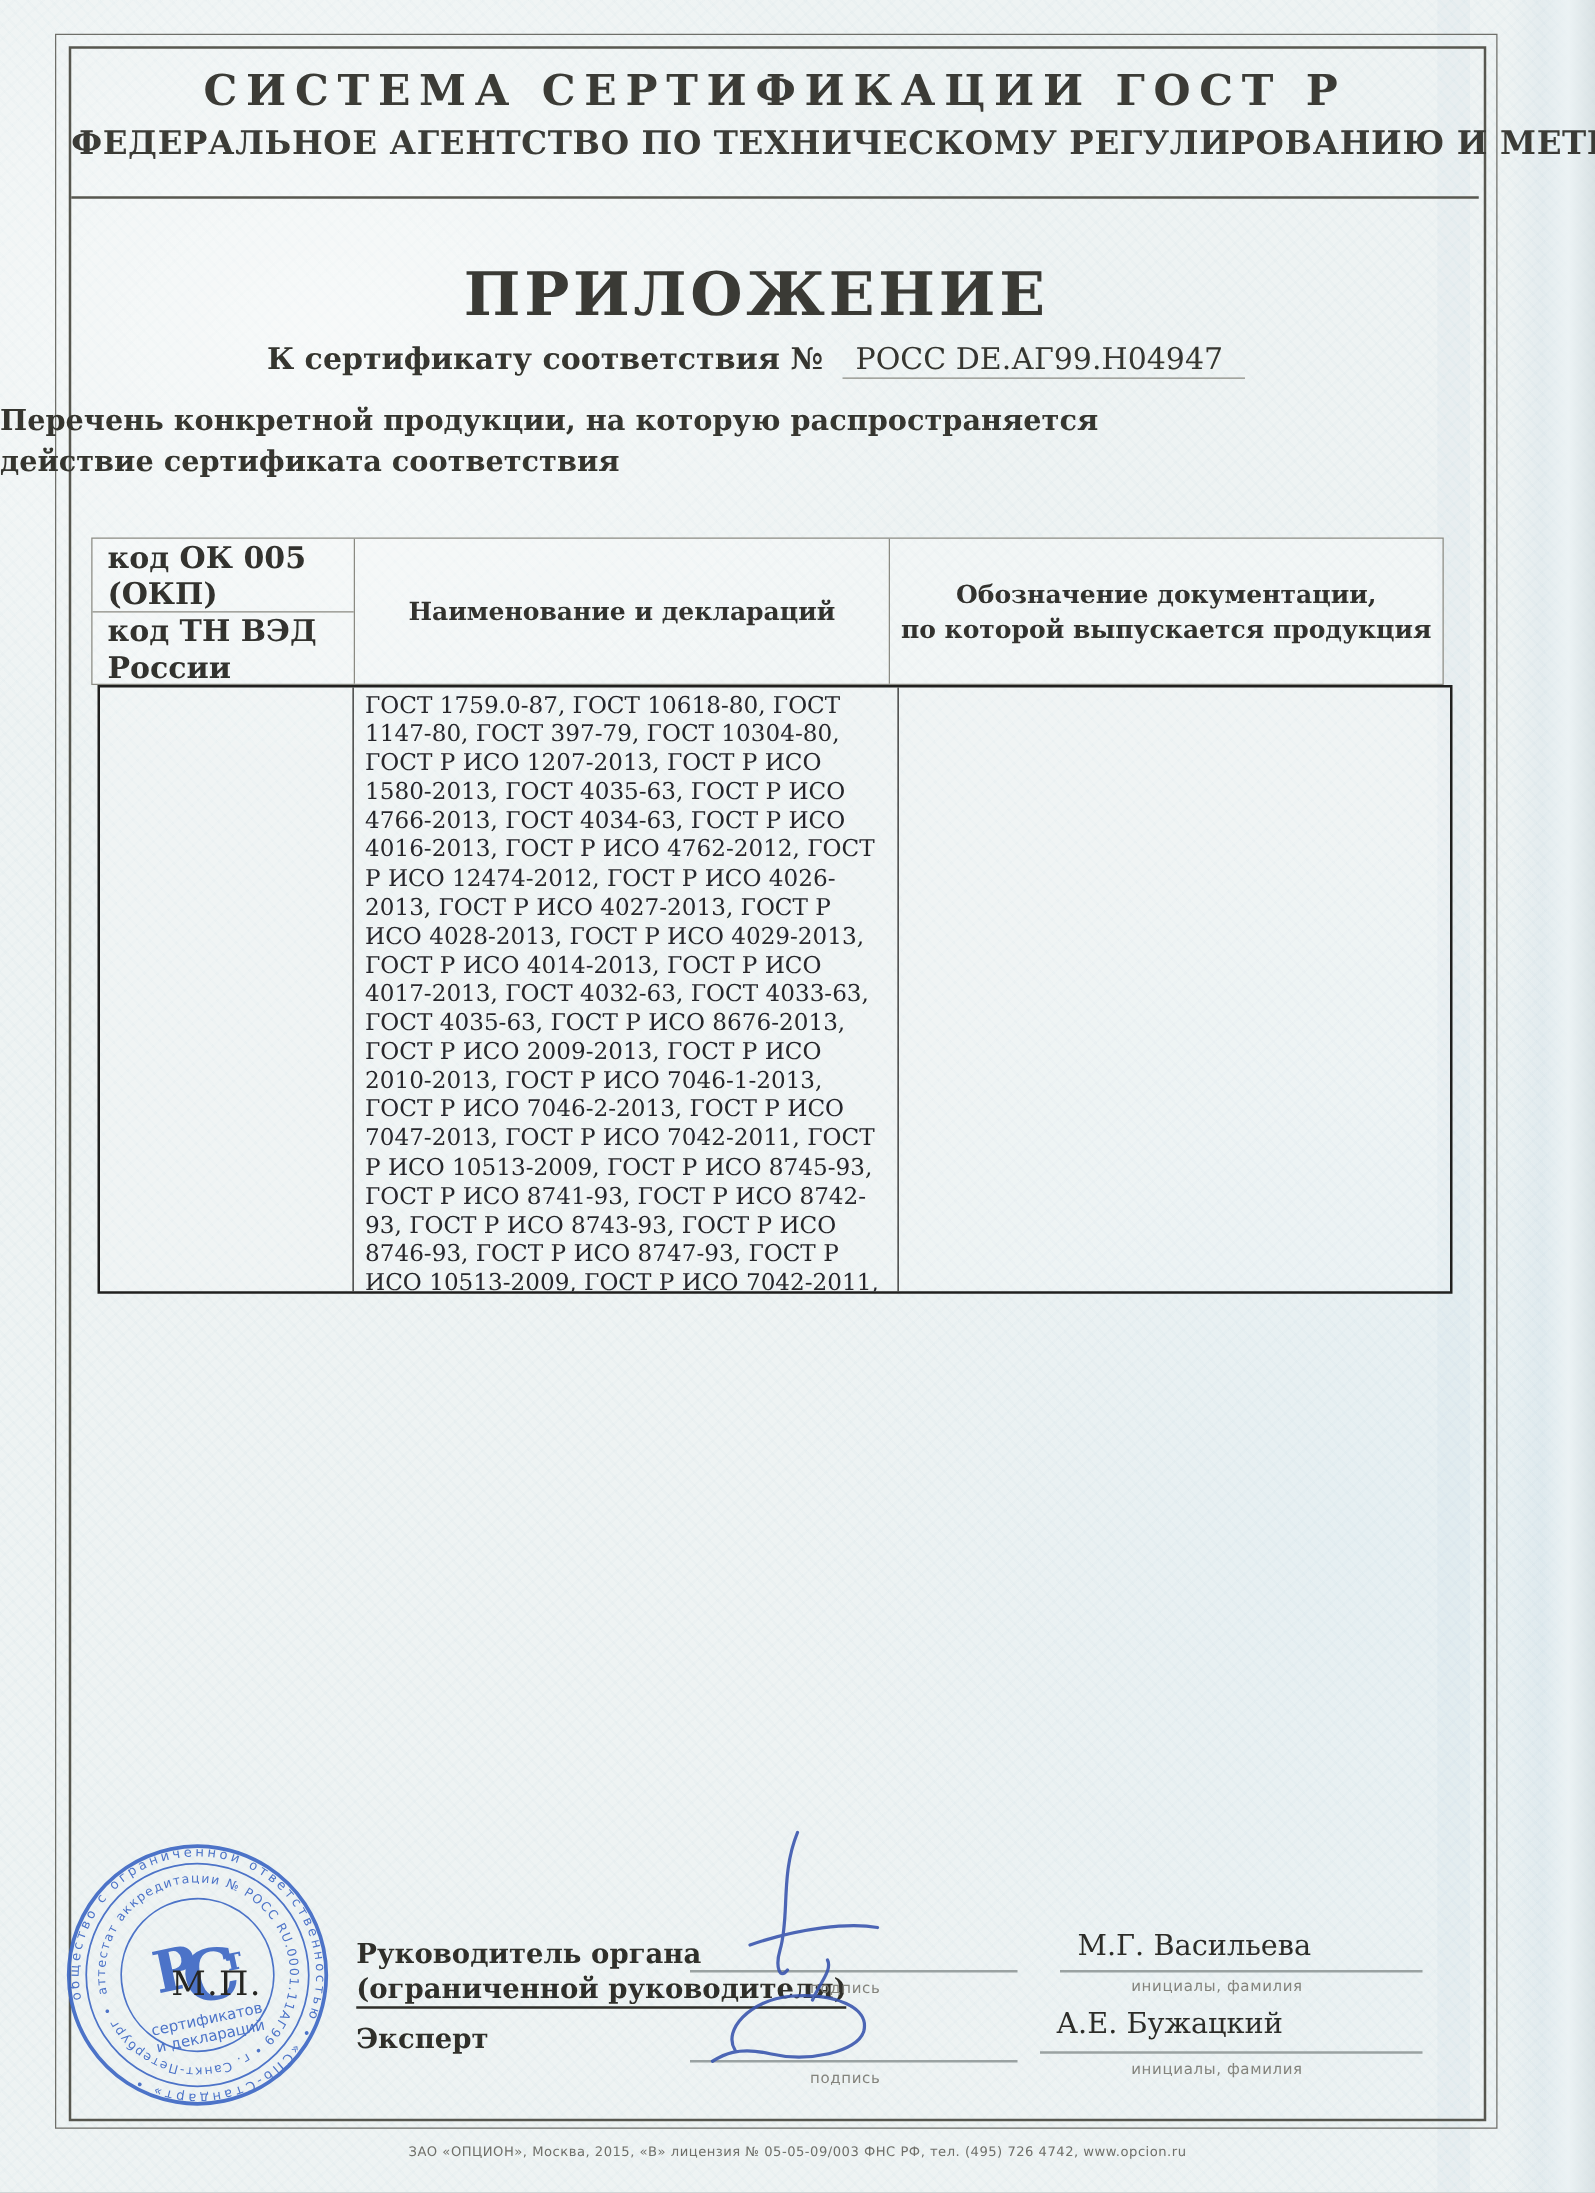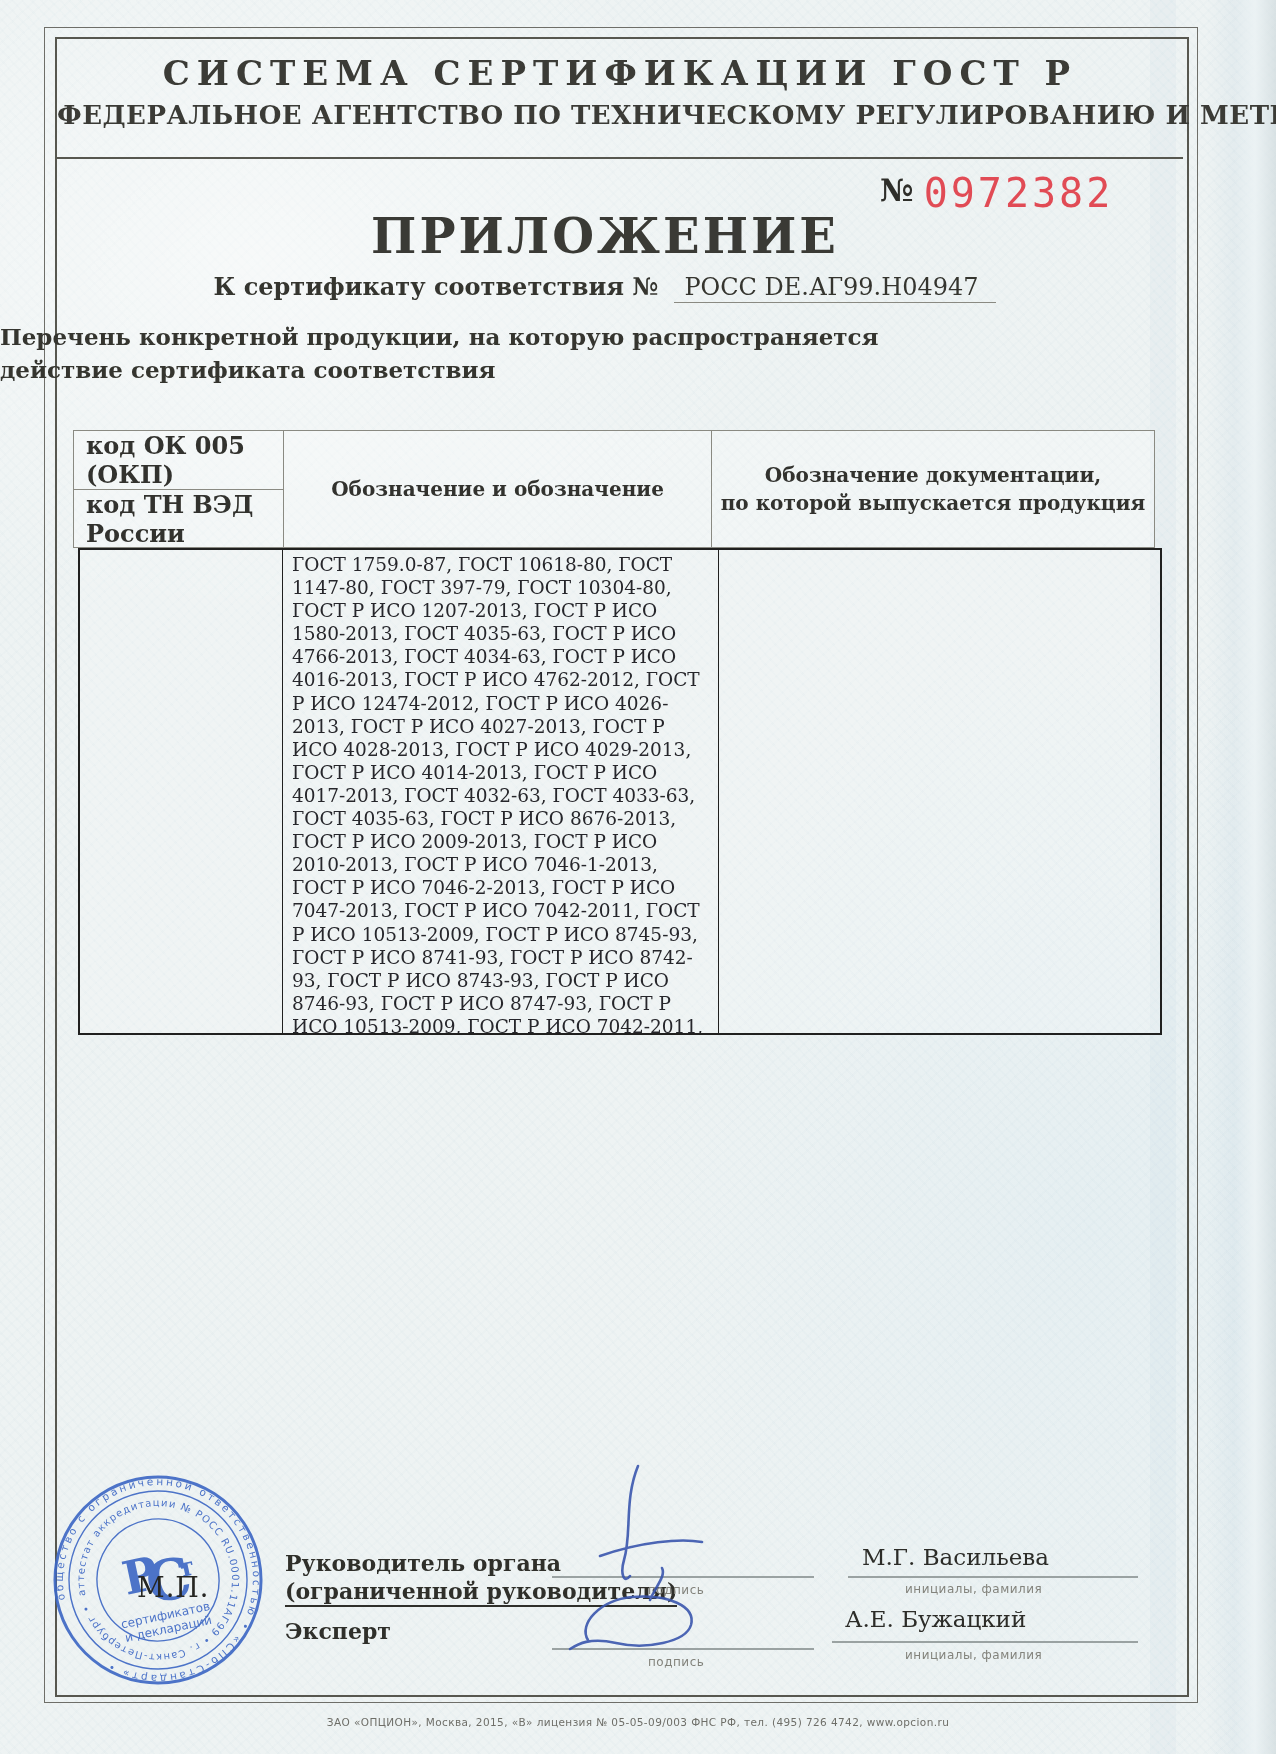--- a/index.html
+++ b/index.html
@@ -69,42 +69,39 @@
   <div class="inner-band"></div>
 
   <div class="frame-outer"></div>
   <div class="frame-inner"></div>
 
   <div class="header-band">
     <div class="h1">СИСТЕМА СЕРТИФИКАЦИИ ГОСТ Р</div>
     <div class="h2">ФЕДЕРАЛЬНОЕ АГЕНТСТВО ПО ТЕХНИЧЕСКОМУ РЕГУЛИРОВАНИЮ И МЕТРОЛОГИИ</div>
   </div>
 
-  <div class="doc-number">
-    <span class="nosign">№</span><span class="digits">0972382</span>
-  </div>
 
   <div class="doc-title">ПРИЛОЖЕНИЕ</div>
 
   <div class="cert-line">
     <span class="lbl">К сертификату соответствия №</span><span class="num">РОСС DE.АГ99.Н04947</span>
   </div>
 
   <div class="subtitle">
     <div>Перечень конкретной продукции,  на которую распространяется</div>
     <div>действие сертификата соответствия</div>
   </div>
 
   <div class="tbl-head">
     <div class="c1">
       <div class="cell top">код ОК 005 (ОКП)</div>
       <div class="cell">код ТН ВЭД России</div>
     </div>
     <div class="c2">
-      <div>Обозначение и обозначение</div>
+      <div>Наименование и деклараций</div>
     </div>
     <div class="c3">
       <div>Обозначение документации,</div>
       <div>по которой выпускается продукция</div>
     </div>
   </div>
 
   <div class="tbl-body">
     <div class="c1"></div>
     <div class="c2">ГОСТ 1759.0-87, ГОСТ 10618-80, ГОСТ 1147-80, ГОСТ 397-79, ГОСТ 10304-80, ГОСТ Р ИСО 1207-2013, ГОСТ Р ИСО 1580-2013, ГОСТ 4035-63, ГОСТ Р ИСО 4766-2013, ГОСТ 4034-63, ГОСТ Р ИСО 4016-2013, ГОСТ Р ИСО 4762-2012, ГОСТ Р ИСО 12474-2012, ГОСТ Р ИСО 4026-2013, ГОСТ Р ИСО 4027-2013, ГОСТ Р ИСО 4028-2013, ГОСТ Р ИСО 4029-2013, ГОСТ Р ИСО 4014-2013, ГОСТ Р ИСО 4017-2013, ГОСТ 4032-63, ГОСТ 4033-63, ГОСТ 4035-63, ГОСТ Р ИСО 8676-2013, ГОСТ Р ИСО 2009-2013, ГОСТ Р ИСО 2010-2013, ГОСТ Р ИСО 7046-1-2013, ГОСТ Р ИСО 7046-2-2013, ГОСТ Р ИСО 7047-2013, ГОСТ Р ИСО 7042-2011, ГОСТ Р ИСО 10513-2009, ГОСТ Р ИСО 8745-93, ГОСТ Р ИСО 8741-93, ГОСТ Р ИСО 8742-93, ГОСТ Р ИСО 8743-93, ГОСТ Р ИСО 8746-93, ГОСТ Р ИСО 8747-93, ГОСТ Р ИСО 10513-2009, ГОСТ Р ИСО 7042-2011, ГОСТ Р ИСО 1479-2013, ГОСТ Р ИСО 7049-2012, ГОСТ Р ИСО 7050-2012, ГОСТ Р ИСО 7051-93, ГОСТ Р ИСО 7045-2013, ГОСТ Р ИСО 10642-2012</div>

